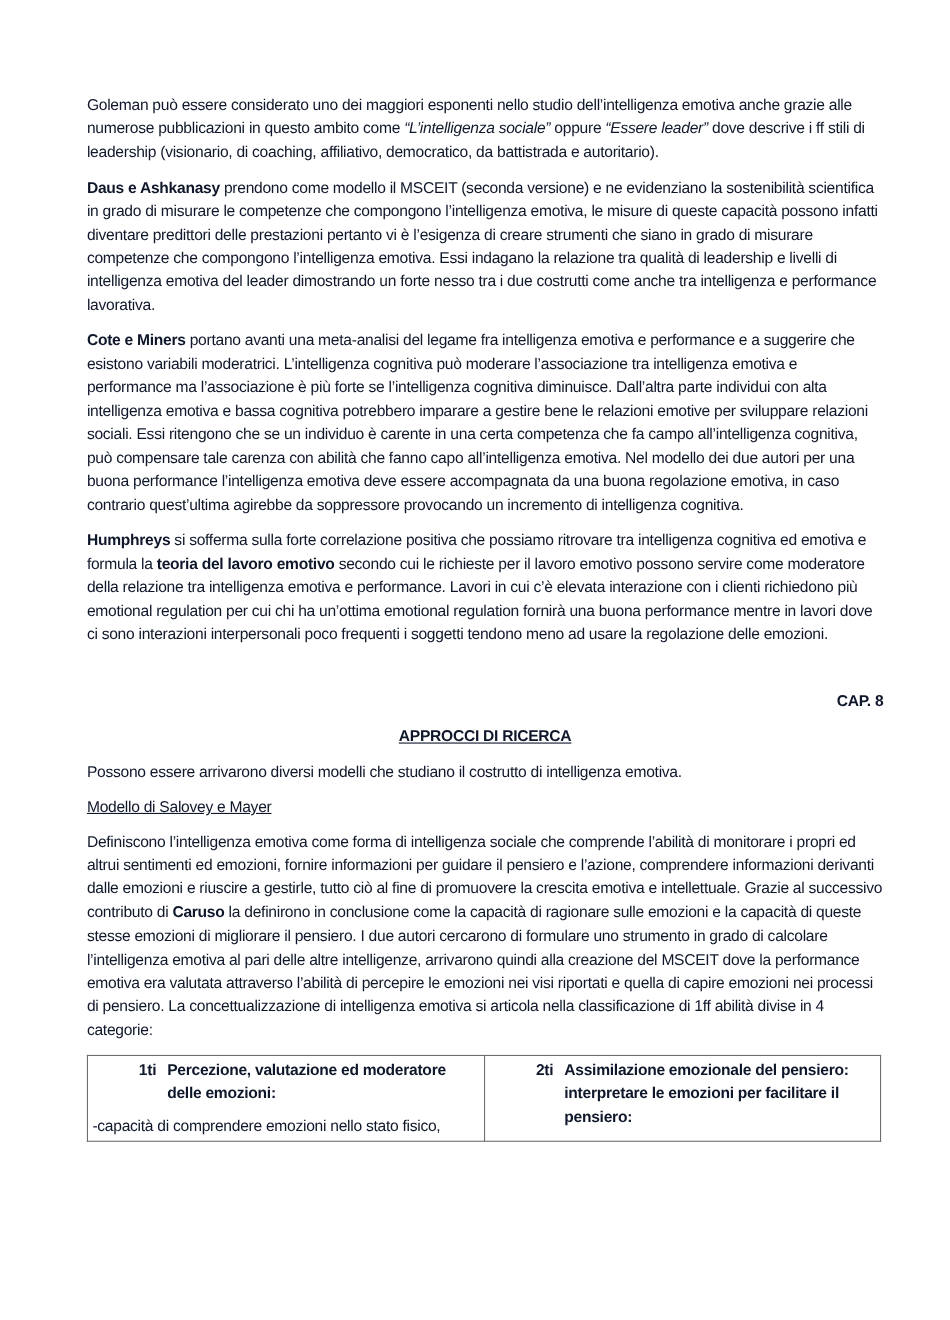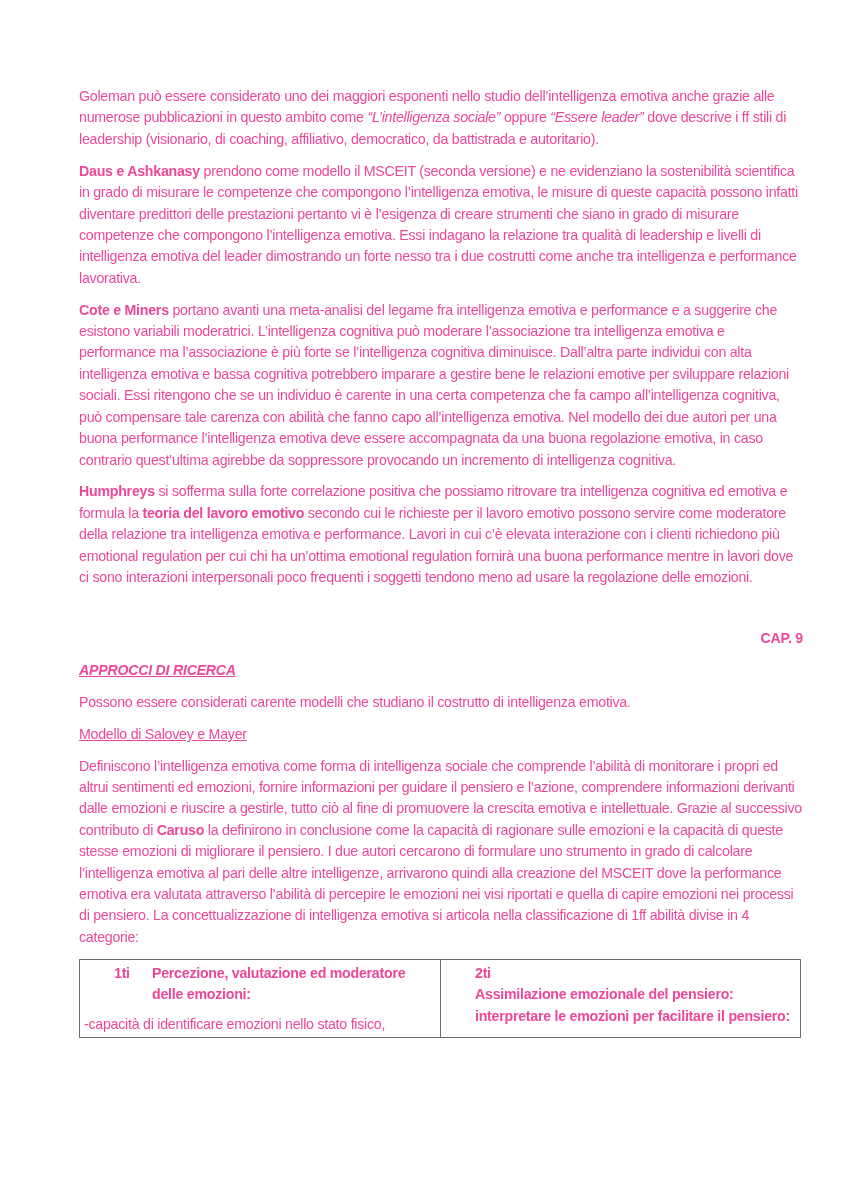--- a/index.html
+++ b/index.html
@@ -1,76 +1,76 @@
 <!DOCTYPE html>
 <html><head>
 <meta charset="utf-8">
 <style>
   html, body { margin: 0; padding: 0; background: #ffffff; }
   body { width: 864px; height: 1200px; overflow: hidden; position: relative; }
   .page {
     position: absolute; left: 79px; top: 86px; width: 724px;
     font-family: "Liberation Sans", sans-serif;
-    font-size: 14.2px; line-height: 21.4px; color: #ec4899;
+    font-size: 14.2px; line-height: 21.4px; color: #0f172a;
     letter-spacing: -0.25px;
   }
   p { margin: 0 0 10.5px 0; }
   b, .bold { font-weight: bold; }
   i { font-style: italic; }
   .u { }
   .cap { text-align: right; font-weight: bold; margin-top: 40px; margin-bottom: 10px; }
-  .title { text-align: left; font-weight: bold; text-decoration: underline; margin-bottom: 11px; font-style: italic; }
+  .title { text-align: center; font-weight: bold; text-decoration: underline; margin-bottom: 11px; }
   .subhead { font-weight: normal; text-decoration: underline; margin-bottom: 10px; }
   table.cats {
     border-collapse: collapse; width: 722px; margin-top: 8px;
     font-size: 14.2px; line-height: 21.4px;
   }
   table.cats td {
     border: 1px solid #6e6e6e; vertical-align: top; padding: 3px 4px 2px 4px;
   }
   table.cats td.c1 { width: 352px; }
   .cathead { font-weight: bold; display: flex; }
-  .cathead .num { width: 28px; padding-right: 10px; flex: none; }
+  .cathead .num { width: 28px; text-align: right; padding-right: 10px; flex: none; }
   .c1 .cathead { padding-left: 30px; }
-  .c2 .cathead { padding-left: 30px; flex-direction: column; }
+  .c2 .cathead { padding-left: 30px; }
   .cathead .txt { flex: 1; }
   .catbody { margin-top: 8px; }
 </style>
 </head>
 <body>
 
 <div class="page">
 
   <p><span>Goleman può essere considerato uno dei maggiori esponenti nello studio dell’intelligenza emotiva anche grazie alle numerose pubblicazioni in questo ambito come </span><i>“L’intelligenza sociale”</i><span> oppure </span><i>“Essere leader”</i><span> dove descrive i ff stili di leadership (visionario, di coaching, affiliativo, democratico, da battistrada e autoritario).</span></p>
 
   <p><b>Daus e Ashkanasy</b><span> prendono come modello il MSCEIT (seconda versione) e ne evidenziano la sostenibilità scientifica in grado di misurare le competenze che compongono l’intelligenza emotiva, le misure di queste capacità possono infatti diventare predittori delle prestazioni pertanto vi è l’esigenza di creare strumenti che siano in grado di misurare competenze che compongono l’intelligenza emotiva. Essi indagano la relazione tra qualità di leadership e livelli di intelligenza emotiva del leader dimostrando un forte nesso tra i due costrutti come anche tra intelligenza e performance lavorativa.</span></p>
 
   <p><b>Cote e Miners</b><span> portano avanti una meta-analisi del legame fra intelligenza emotiva e performance e a suggerire che esistono variabili moderatrici. L’intelligenza cognitiva può moderare l’associazione tra intelligenza emotiva e performance ma l’associazione è più forte se l’intelligenza cognitiva diminuisce. Dall’altra parte individui con alta intelligenza emotiva e bassa cognitiva potrebbero imparare a gestire bene le relazioni emotive per sviluppare relazioni sociali. Essi ritengono che se un individuo è carente in una certa competenza che fa campo all’intelligenza cognitiva, può compensare tale carenza con abilità che fanno capo all’intelligenza emotiva. Nel modello dei due autori per una buona performance l’intelligenza emotiva deve essere accompagnata da una buona regolazione emotiva, in caso contrario quest’ultima agirebbe da soppressore provocando un incremento di intelligenza cognitiva.</span></p>
 
   <p><b>Humphreys</b><span> si sofferma sulla forte correlazione positiva che possiamo ritrovare tra intelligenza cognitiva ed emotiva e formula la </span><b>teoria del lavoro emotivo</b><span> secondo cui le richieste per il lavoro emotivo possono servire come moderatore della relazione tra intelligenza emotiva e performance. Lavori in cui c’è elevata interazione con i clienti richiedono più emotional regulation per cui chi ha un’ottima emotional regulation fornirà una buona performance mentre in lavori dove ci sono interazioni interpersonali poco frequenti i soggetti tendono meno ad usare la regolazione delle emozioni.</span></p>
 
-  <div class="cap">CAP. 9</div>
+  <div class="cap">CAP. 8</div>
 
   <div class="title">APPROCCI DI RICERCA</div>
 
-  <p>Possono essere considerati carente modelli che studiano il costrutto di intelligenza emotiva.</p>
+  <p>Possono essere arrivarono diversi modelli che studiano il costrutto di intelligenza emotiva.</p>
 
   <div class="subhead">Modello di Salovey e Mayer</div>
 
   <p><span>Definiscono l’intelligenza emotiva come forma di intelligenza sociale che comprende l’abilità di monitorare i propri ed altrui sentimenti ed emozioni, fornire informazioni per guidare il pensiero e l’azione, comprendere informazioni derivanti dalle emozioni e riuscire a gestirle, tutto ciò al fine di promuovere la crescita emotiva e intellettuale. Grazie al successivo contributo di </span><b>Caruso</b><span> la definirono in conclusione come la capacità di ragionare sulle emozioni e la capacità di queste stesse emozioni di migliorare il pensiero. I due autori cercarono di formulare uno strumento in grado di calcolare l’intelligenza emotiva al pari delle altre intelligenze, arrivarono quindi alla creazione del </span><span class="u">MSCEIT </span><span>dove la performance emotiva era valutata attraverso l’abilità di percepire le emozioni nei visi riportati e quella di capire emozioni nei processi di pensiero. La concettualizzazione di intelligenza emotiva si articola nella classificazione di 1ff abilità divise in 4 categorie:</span></p>
 
   <table class="cats">
     <tbody>
         <tr>
       <td class="c1">
         <div class="cathead">
           <span class="num">1ti</span>
           <span class="txt">Percezione, valutazione ed moderatore delle emozioni:</span>
         </div>
-        <div class="catbody">-capacità di identificare emozioni nello stato fisico,</div>
+        <div class="catbody">-capacità di comprendere emozioni nello stato fisico,</div>
       </td>
       <td class="c2">
         <div class="cathead">
           <span class="num">2ti</span>
           <span class="txt">Assimilazione emozionale del pensiero: interpretare le emozioni per facilitare il pensiero:</span>
         </div>
         <div class="catbody"></div>
       </td>
     </tr>
   </tbody>

